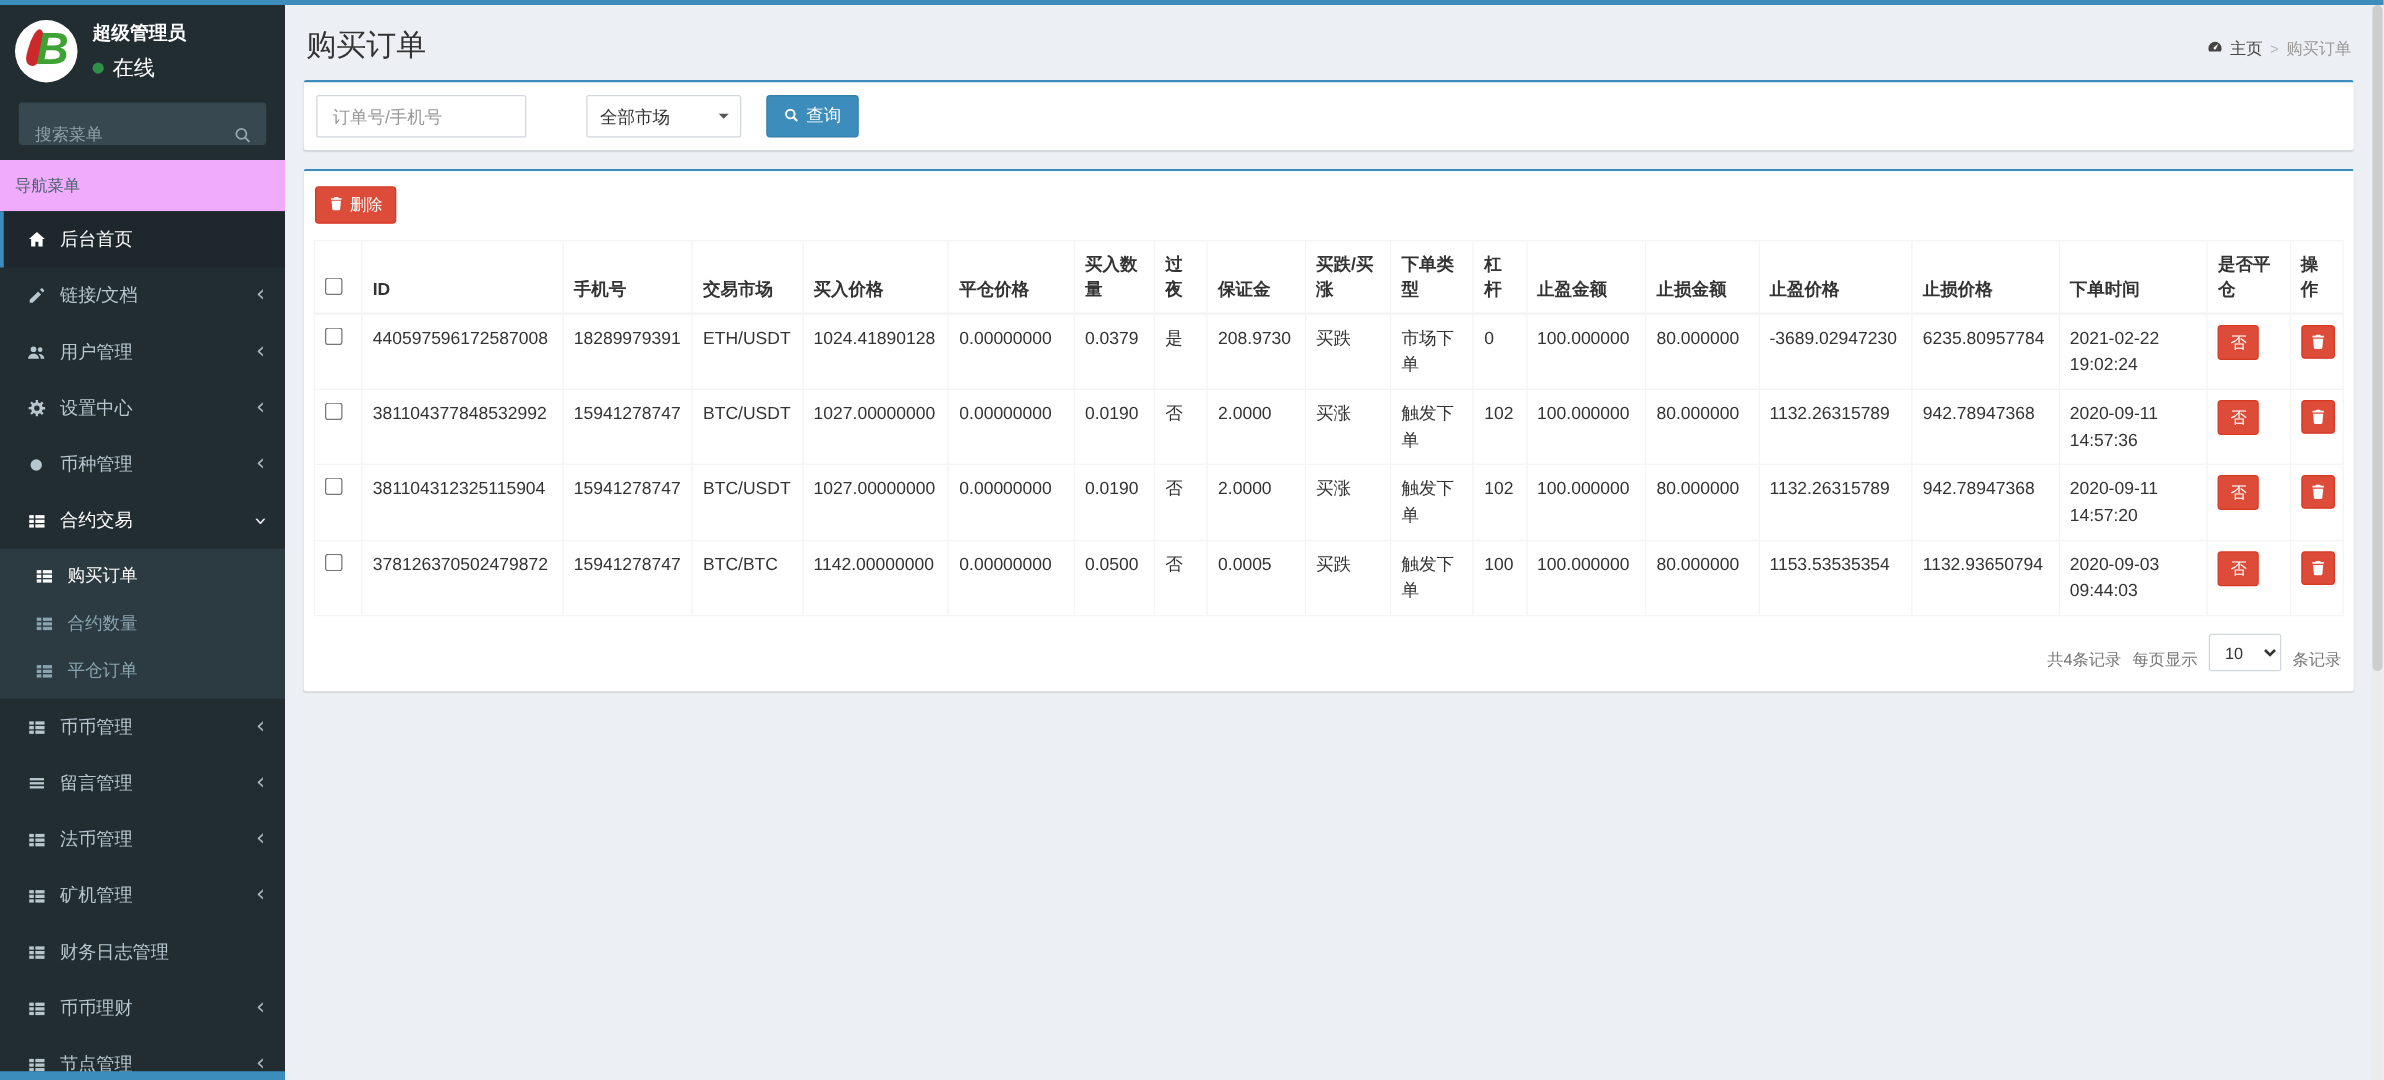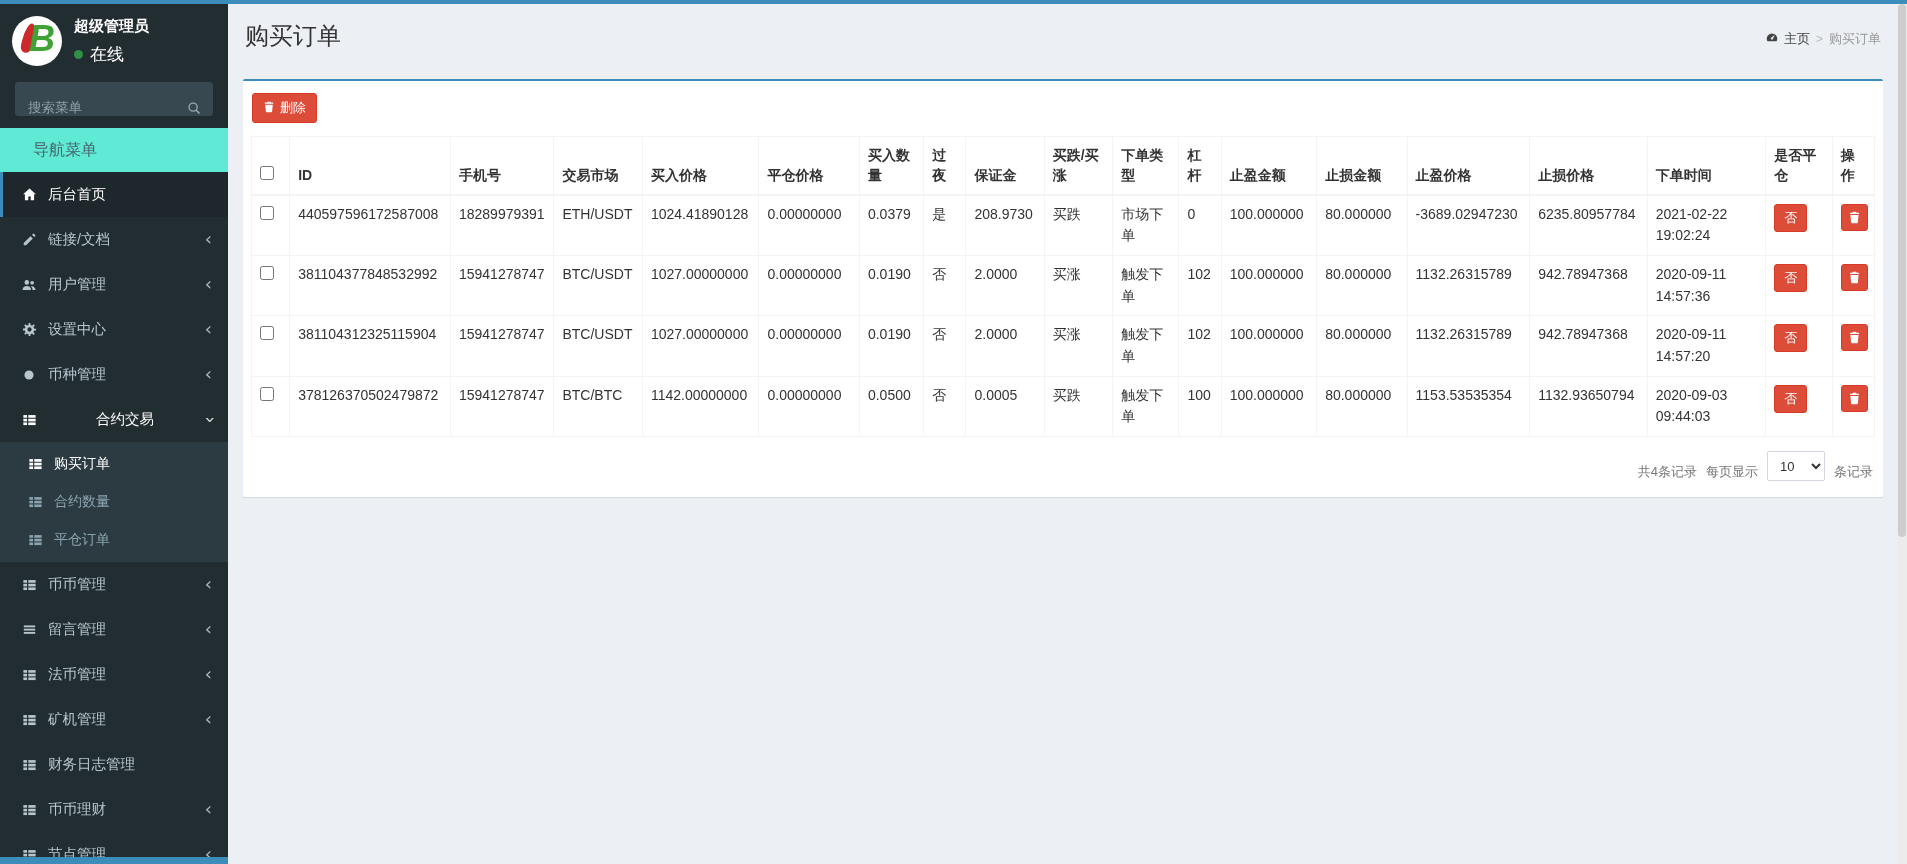--- a/index.html
+++ b/index.html
@@ -21,26 +21,26 @@
                 border-radius:60% 60% 50% 50%/70% 70% 30% 30%; transform:rotate(15deg); }
   .user-name { color:#fff; font-size:15px; font-weight:700; }
   .user-status { color:#fff; font-size:17px; margin-top:7px; display:flex; align-items:center; gap:7px; }
   .dot { width:9px; height:9px; border-radius:50%; background:#2f8f46; }
 
   .sidebar-search { margin:4px 15px 12px; display:flex; background:#374850; border:1px solid #374850; border-radius:3px; height:34px; align-items:flex-end; }
   .sidebar-search input { flex:1; min-width:0; background:transparent; border:none; outline:none; color:#ccc; padding:0 12px; font-size:13.5px; font-family:inherit; }
   .sidebar-search input::placeholder { color:#90a0a8; }
   .search-btn { width:36px; display:flex; justify-content:center; color:#9aa7ad; cursor:pointer; }
 
-  .nav-label { padding:12px 33px 11px; font-size:16px; color:#4b646f; background:#5eead4; }
+  .nav-label { padding:12px 12px 11px; font-size:13px; color:#4b646f; background:#f0abfc; }
 
   ul.nav { list-style:none; margin:0; padding:0; }
   .item-row { display:flex; align-items:center; padding:13px 16px; color:#b8c7ce; cursor:pointer; font-size:14.5px; border-left:3px solid transparent; padding-left:15px; }
   li.active > .item-row { background:#1e282c; color:#fff; border-left-color:#3c8dbc; }
-  li.open > .item-row { color:#fff;gap:48px; }
+  li.open > .item-row { color:#fff; }
   .mi { width:22px; margin-right:8px; display:inline-flex; justify-content:center; align-items:center; flex:0 0 22px; }
   .mi svg { display:block; }
   .chev { margin-left:auto; font-size:18px; line-height:10px; opacity:.9; transform:translateY(-1px); font-family:"DejaVu Sans",sans-serif; }
   .chev.down { transform:rotate(-90deg); }
   .submenu { list-style:none; margin:0; padding:3px 0; background:#2c3b41; }
   .submenu li { display:flex; align-items:center; padding:10px 5px 10px 24px; color:#8aa4af; font-size:14px; cursor:pointer; }
   .submenu li.active { color:#fff; }
   .sidebar-bottom-strip { position:absolute; bottom:0; left:0; width:228px; height:7px; background:#3c8dbc; }
 
   
@@ -349,20 +349,37 @@
               <path fill-rule="evenodd" d="M8 3a6.5 6.5 0 0 0-6.5 6.5c0 1.2.33 2.2.9 3.1h11.2c.57-.9.9-1.9.9-3.1A6.5 6.5 0 0 0 8 3zm.95 7.1a1.35 1.35 0 1 1-2.1-1.7L11.3 5 8.95 10.1z"></path>
             </svg>
         </span>
         <span>主页</span>
       </span>
       <span class="sep">&gt;</span>
       <span class="cur">购买订单</span>
     </div>
   </div>
 
+  <div class="box filter-box">
+    <input class="kw-input" placeholder="订单号/手机号" style="">
+    <div class="select-wrap">
+      <select>
+        <option>全部市场</option>
+      </select>
+    </div>
+    <button class="btn-search">
+      <span>
+        <svg width="12" height="12" viewBox="0 0 16 16">
+            <circle cx="7" cy="7" r="4.6" fill="none" stroke="#fff" stroke-width="2"></circle>
+            <path d="M10.4 10.4 14.3 14.3" stroke="#fff" stroke-width="2.2"></path>
+          </svg>
+      </span>
+      <span>查询</span>
+    </button>
+  </div>
 
   <div class="box table-box">
     <button class="btn-delete">
       <span>
         <svg width="12" height="13" viewBox="0 0 16 16" fill="#fff">
             <path d="M6 1.5h4l.6 1.2h3v1.6H2.4V2.7h3L6 1.5zM3 5.5h10l-.8 9a1.2 1.2 0 0 1-1.2 1.1H5a1.2 1.2 0 0 1-1.2-1.1l-.8-9z"></path>
           </svg>
       </span>
       <span>删除</span>
     </button>

